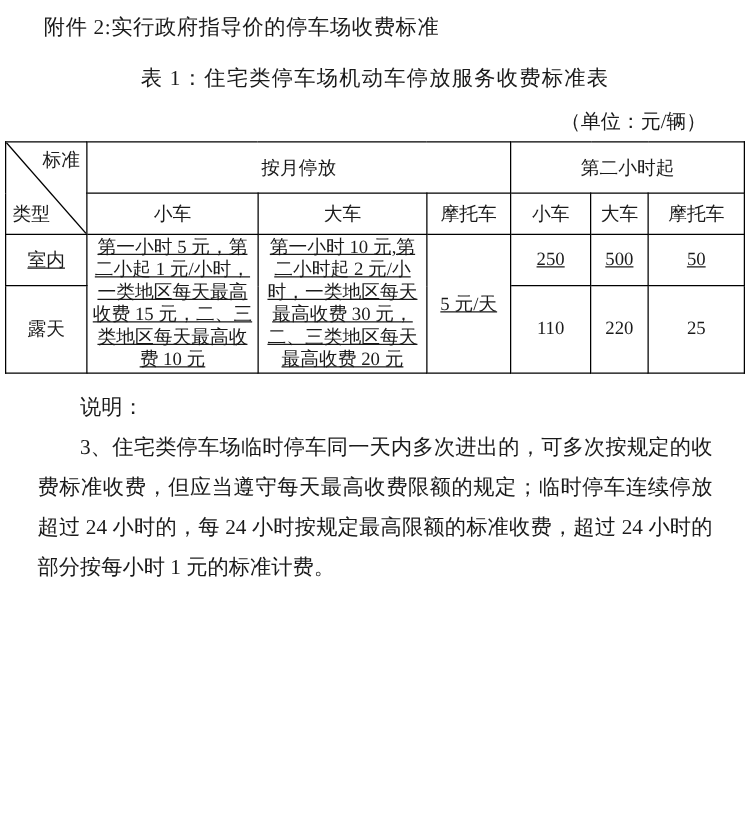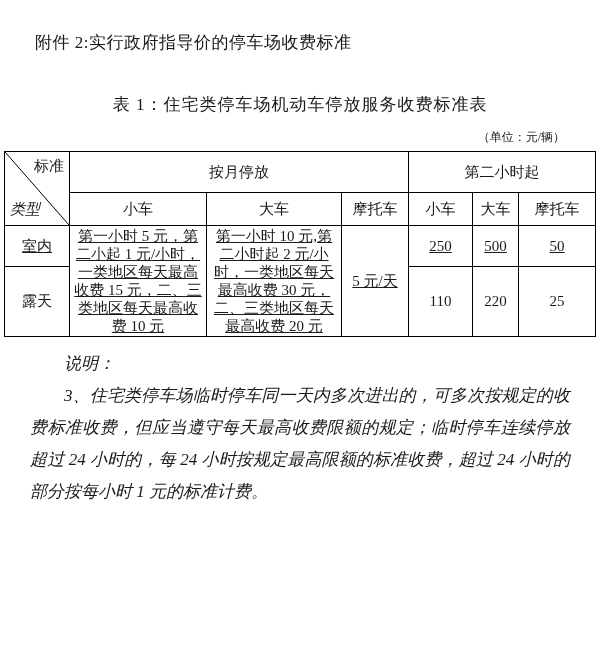--- a/index.html
+++ b/index.html
@@ -9,32 +9,31 @@
     overflow: hidden;
     font-family: "Liberation Serif", "DejaVu Serif", serif;
     color: #1a1a1a;
   }
   .page { position: relative; width: 600px; height: 652px; }
 
   .doc-title {
     padding: 10px 0 0 35px;
     font-size: 17px;
     letter-spacing: 0.5px;
-    margin-top: 21px;
   }
   .table-title {
-    margin-top: 39px;
+    margin-top: 18px;
     text-align: center;
     font-size: 17px;
     letter-spacing: 1px;
   }
   .unit-line {
     margin: 13px 35px 5px 0;
     text-align: right;
-    font-size: 12px;
+    font-size: 16px;
   }
 
   table.fee-table {
     width: 591px;
     margin: 0 auto;
     border-collapse: collapse;
     table-layout: fixed;
   }
   table.fee-table td {
     border: 1px solid #000;
@@ -46,37 +45,37 @@
   table.fee-table { border: 1.5px solid #000; }
 
   tr.hrow1 { height: 41px; }
   tr.hrow2 { height: 33px; }
   tr.brow1 { height: 40px; text-decoration: underline; }
   tr.brow2 { height: 68px; }
 
   td.corner { position: relative; padding: 0; font-size: 14px; margin-left: 43px; }
   td.corner svg { position: absolute; inset: 0; width: 100%; height: 100%; }
   .corner-top { position: absolute; top: 5px; right: 5px; }
-  .corner-bottom { position: absolute; bottom: 6px; left: 5px; font-style: italic; }
+  .corner-bottom { position: absolute; bottom: 6px; left: 5px; }
 
   td.desc {
     font-size: 13.5px;
     line-height: 18px;
     padding: 3px 4px;
     text-align: justify;
     text-align-last: center;
   }
 
   .notes {
     margin: 11px 30px 0 30px;
     font-size: 17px;
     line-height: 32px;
     text-align: justify;
   }
-  .notes p { text-indent: 2em; font-style: italic; }
+  .notes p { text-indent: 2em; }
 </style>
 </head>
 <body>
 
 <div class="page">
 
   <div class="doc-title">附件 2:实行政府指导价的停车场收费标准</div>
 
   <div class="table-title">表 1：住宅类停车场机动车停放服务收费标准表</div>
 

